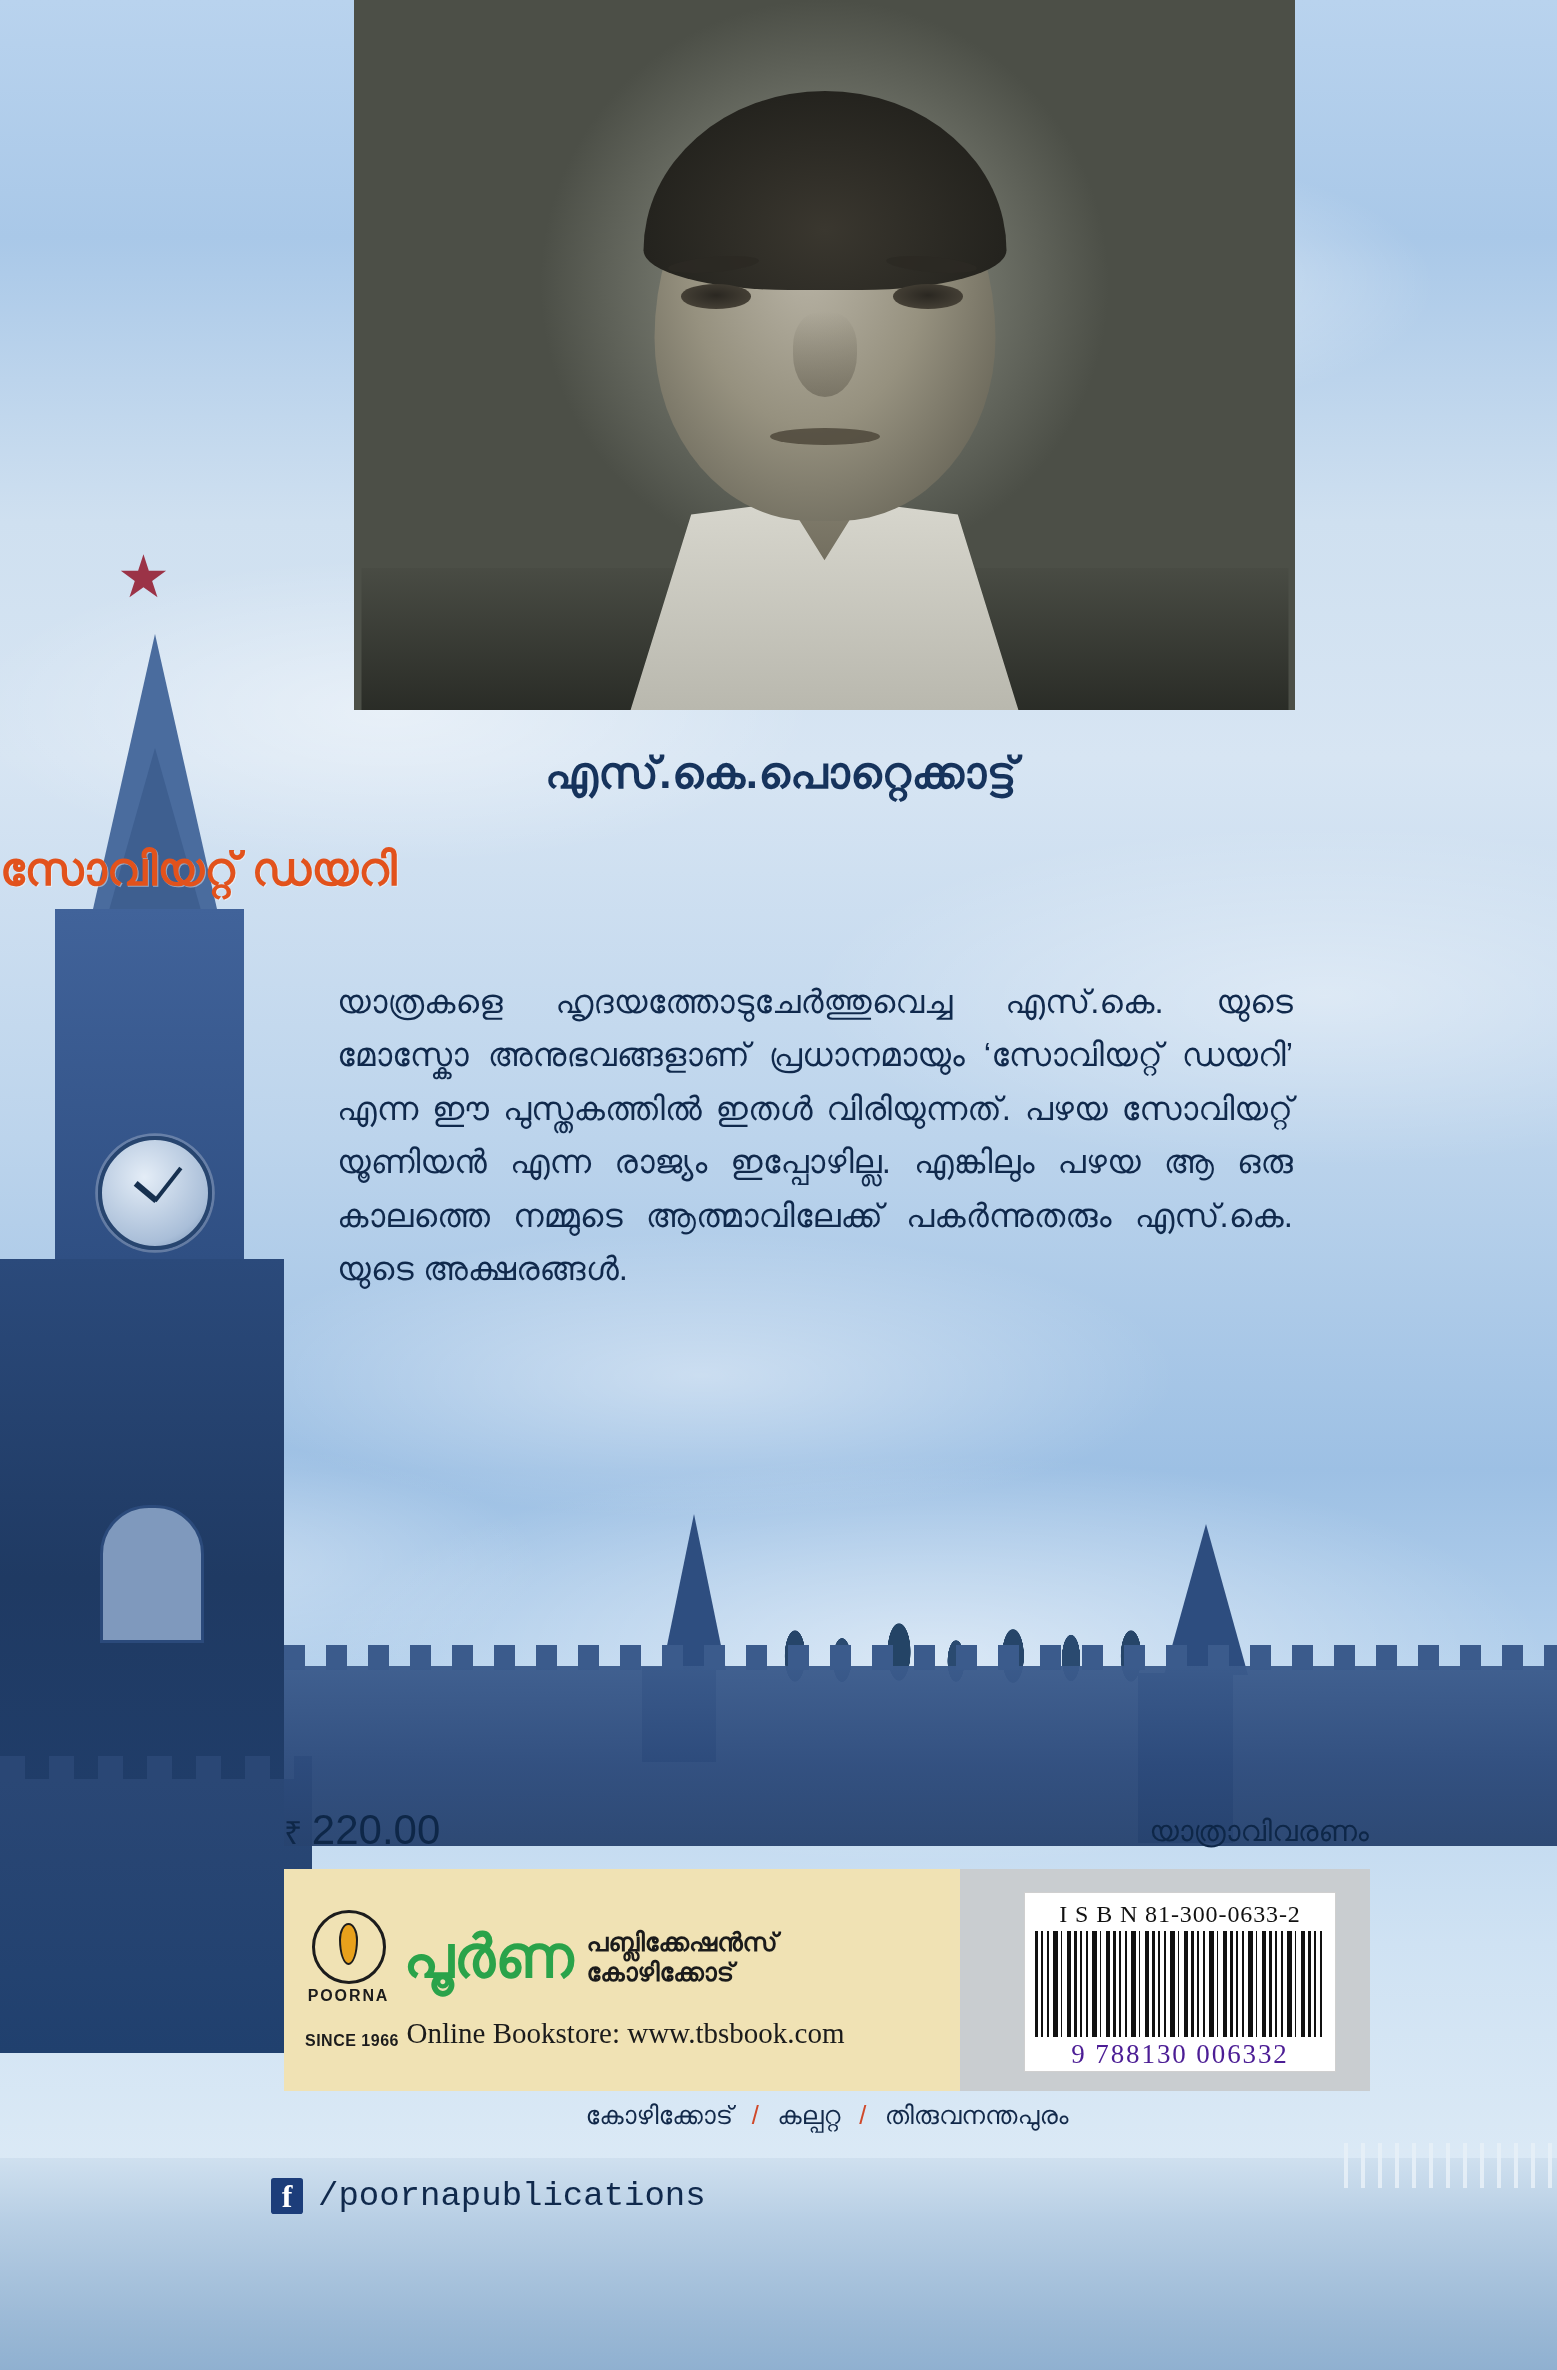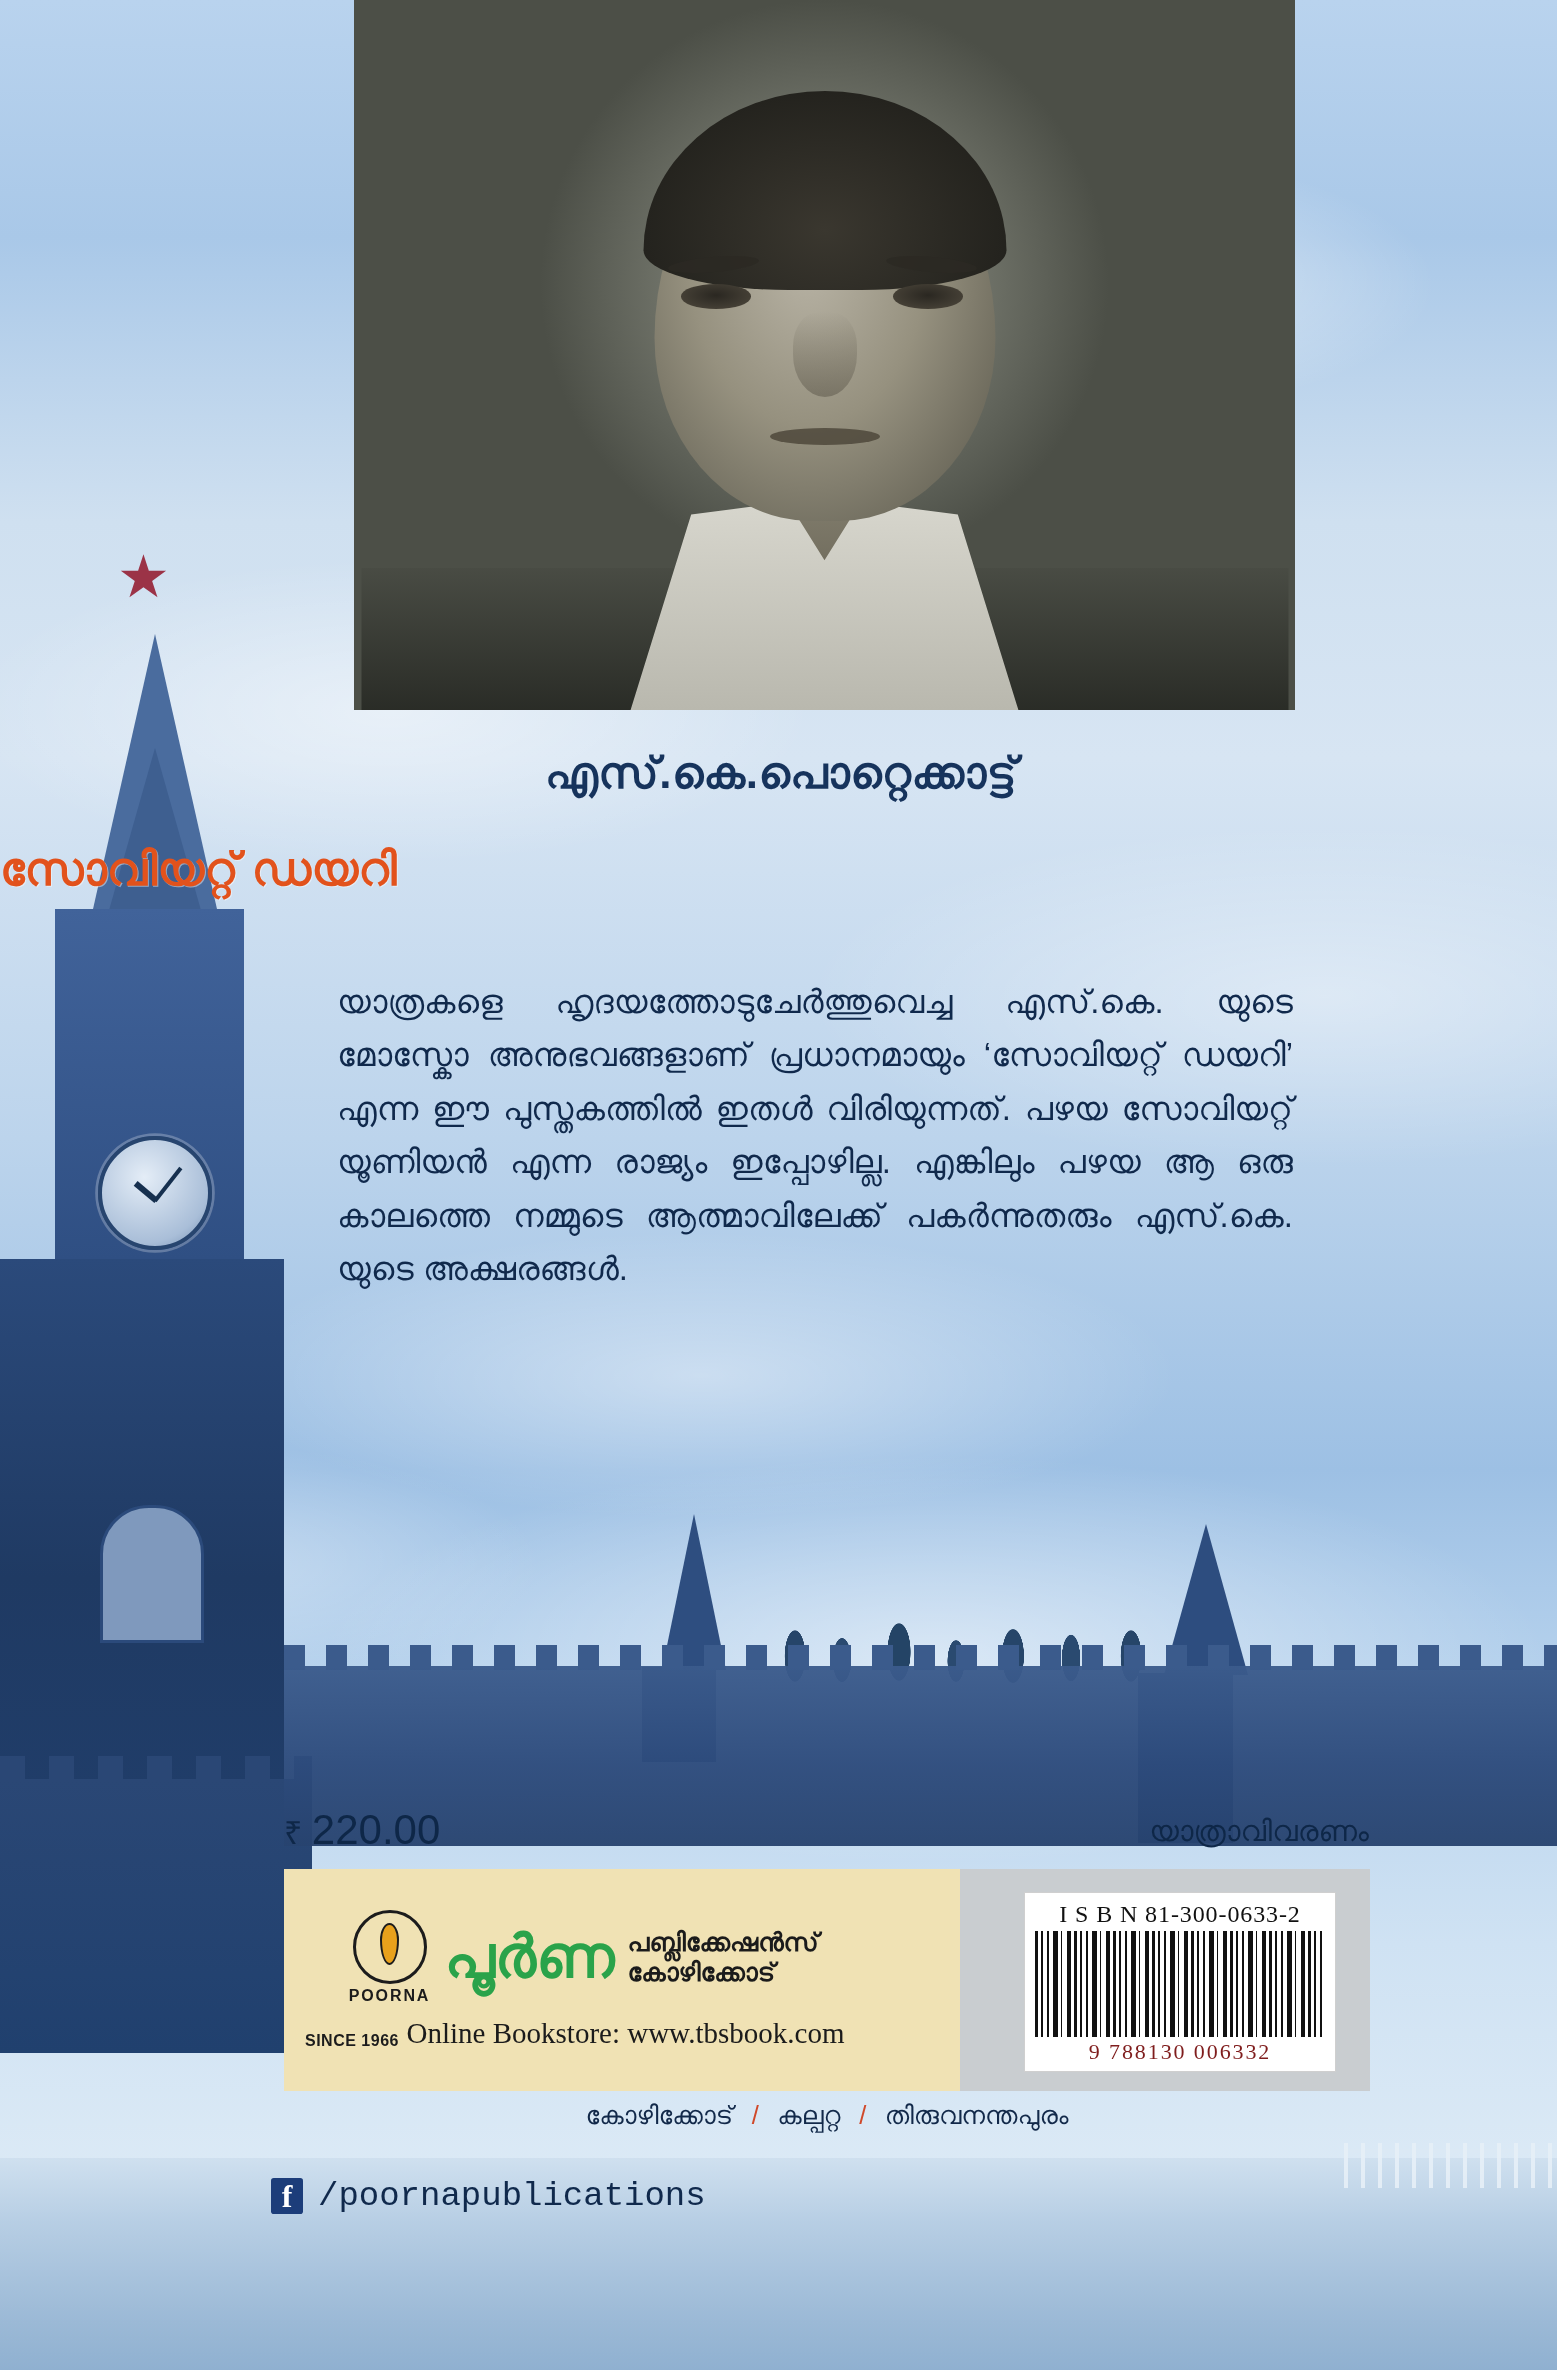--- a/index.html
+++ b/index.html
@@ -425,21 +425,20 @@
     padding: 0 0 0 21px;
     box-sizing: border-box;
   }
   .pub-row1 {
     display: flex;
     align-items: center;
   }
   .pub-logo {
     width: 87px;
     text-align: center;
-    margin-left: 41px;
   }
   .pub-logo-mark {
     width: 68px;
     height: 68px;
     margin: 0 auto;
     border: 3.8px solid #1c1c1c;
     border-radius: 50%;
     position: relative;
     background: #f0e2b4;
   }
@@ -523,23 +522,23 @@
   .bars {
     height: 106px;
     background:
       repeating-linear-gradient(to right,
         #111 0 2.8px, #fff 2.8px 5.7px, #111 5.7px 7.6px, #fff 7.6px 12.3px,
         #111 12.3px 14px, #fff 14px 18px, #111 18px 23px, #fff 23px 25.6px,
         #111 25.6px 27.4px, #fff 27.4px 32px, #111 32px 36px, #fff 36px 39px);
   }
   .barcode-digits {
     font-family: "Liberation Serif", serif;
-    font-size: 22px;
+    font-size: 27px;
     letter-spacing: 1.9px;
-    color: #7f1d1d;
+    color: #4c1d95;
     text-align: center;
     margin-top: 1.9px;
   }
 
   .branches {
     position: absolute;
     left: 284px;
     top: 2101px;
     width: 1086px;
     text-align: center;

